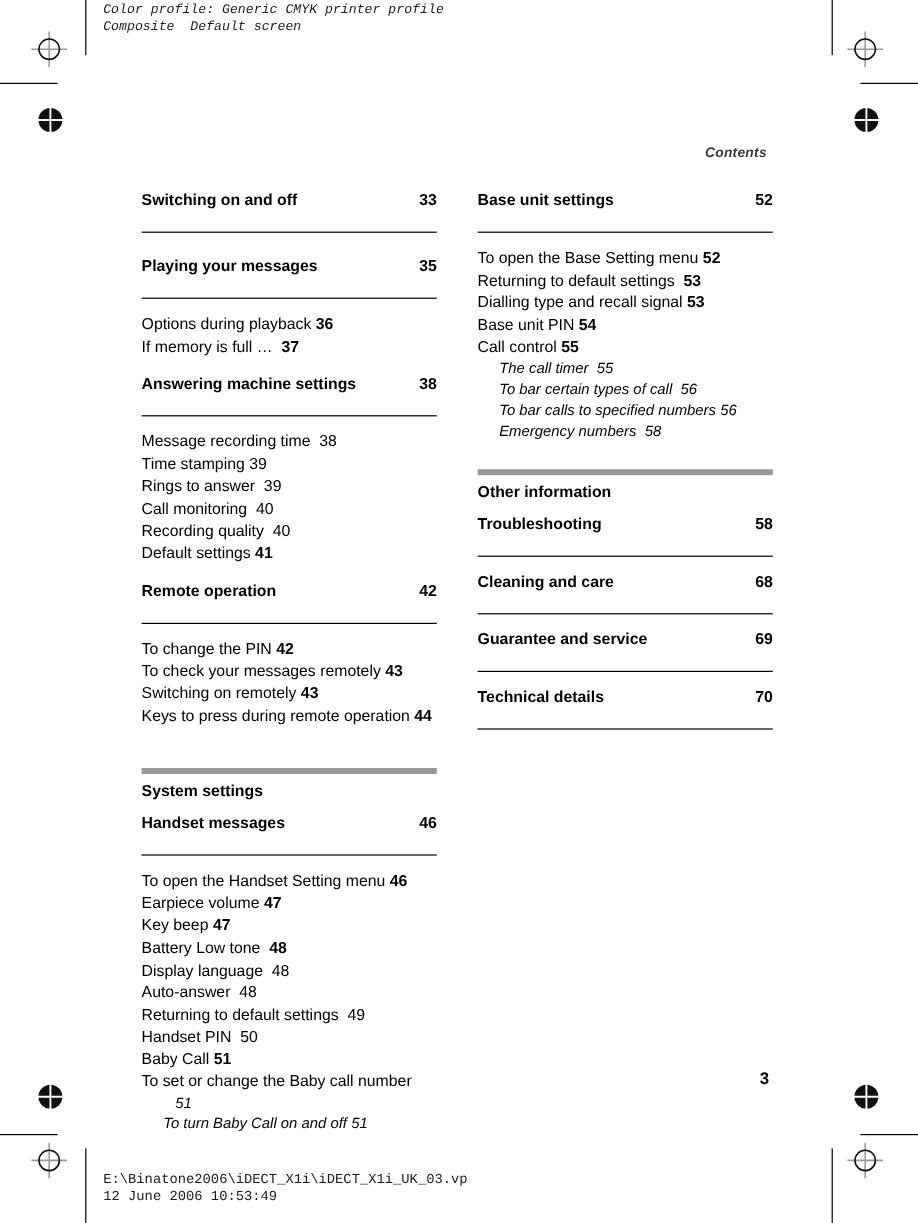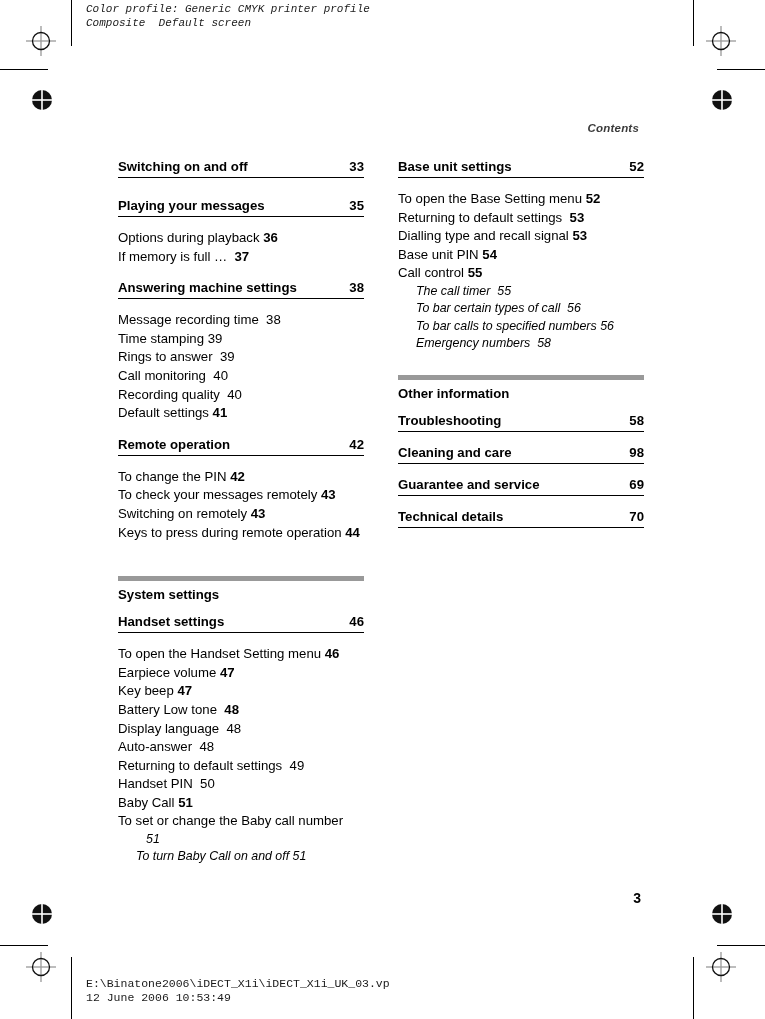--- a/index.html
+++ b/index.html
@@ -61,21 +61,21 @@
   .group-title{
     font-size:13.2px;font-weight:bold;color:#000;
     margin:0 0 10px 0;line-height:16px;
   }
 
   
   .chapter{
     display:flex;align-items:center;justify-content:space-between;
     font-size:13.2px;font-weight:bold;color:#000;
     line-height:17px;
-    padding-bottom:2px;
+    padding-bottom:18px;
     border-bottom:1.5px solid #000;
     margin-bottom:5px;
   }
   .chapter .t{white-space:nowrap;}
   .chapter .p{margin-left:10px;}
 
   
   .entry{
     font-size:13.2px;line-height:18.6px;color:#000;
     margin:0;
@@ -260,21 +260,21 @@
       <span>Keys to press during remote operation</span>
       <span class="pg">44</span>
     </div>
 
     <div class="gap-xl"></div>
 
     <div class="band"></div>
     <div class="group-title">System settings</div>
 
     <div class="chapter">
-      <span class="t">Handset settings</span>
+      <span class="t">Handset messages</span>
       <span class="p">46</span>
     </div>
     <div class="gap-sm"></div>
 
     <div class="entry">
       <span>To open the Handset Setting menu</span>
       <span class="pg">46</span>
     </div>
     <div class="entry">
       <span>Earpiece volume</span>
@@ -372,21 +372,21 @@
     <div class="group-title">Other information</div>
 
     <div class="chapter">
       <span class="t">Troubleshooting</span>
       <span class="p">58</span>
     </div>
     <div class="gap-sm"></div>
 
     <div class="chapter">
       <span class="t">Cleaning and care</span>
-      <span class="p">98</span>
+      <span class="p">68</span>
     </div>
     <div class="gap-sm"></div>
 
     <div class="chapter">
       <span class="t">Guarantee and service</span>
       <span class="p">69</span>
     </div>
     <div class="gap-sm"></div>
 
     <div class="chapter">

